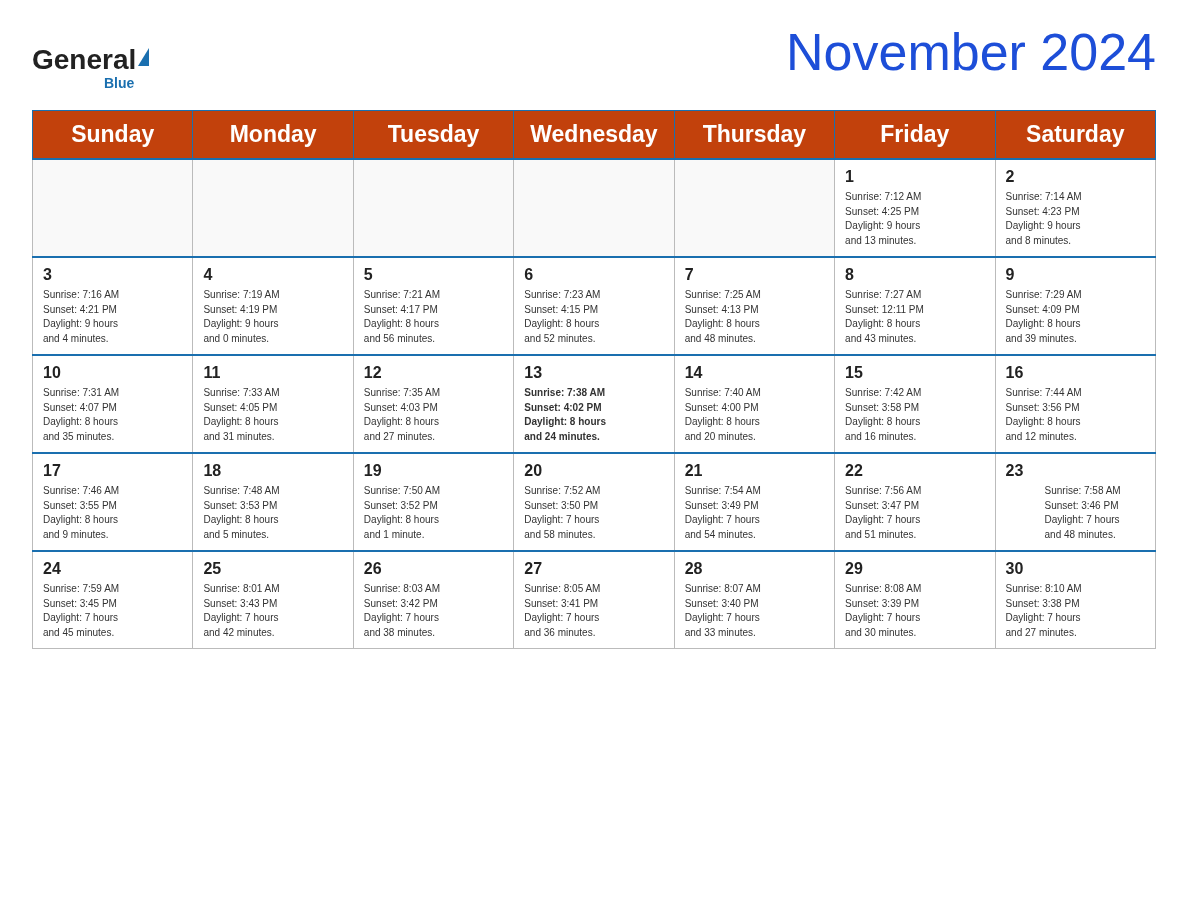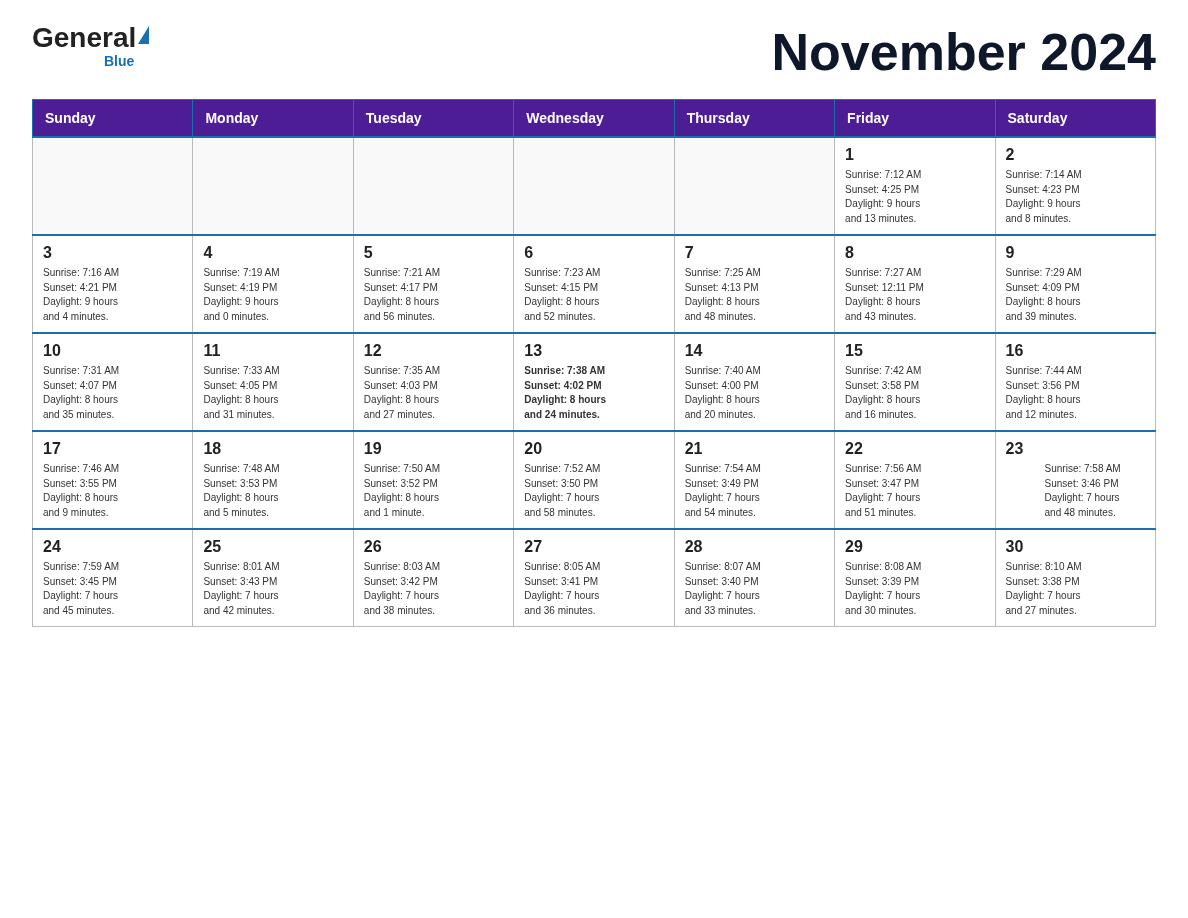--- a/index.html
+++ b/index.html
@@ -48,42 +48,42 @@
       margin-left: 2px;
       vertical-align: middle;
       position: relative;
       top: -3px;
     }
     .title-block {
       text-align: right;
     }
     .title-block h1 {
       font-size: 52px;
-      font-weight: bold;
-      color: #0f172a;
+      font-weight: normal;
+      color: #1d4ed8;
       line-height: 1.1;
     }
     .title-block h2 {
       font-size: 22px;
       font-weight: normal;
       color: #444;
       margin-top: 4px;
     }
     .calendar {
       width: 100%;
       border-collapse: collapse;
       border: 1.5px solid #aaa;
     }
     .calendar th {
-      background: #4c1d95;
+      background: #c2410c;
       color: #fff;
-      font-size: 14px;
+      font-size: 23px;
       font-weight: bold;
       padding: 10px 12px;
-      text-align: left;
+      text-align: center;
       border: 1px solid #1a6faf;
     }
     .calendar td {
       vertical-align: top;
       border: 1px solid #bbb;
       padding: 8px 10px;
       width: 14.28%;
       min-height: 100px;
       font-size: 13px;
       color: #333;
@@ -106,21 +106,21 @@
     .empty-cell {
       background: #f9f9f9;
     }
   </style>
 </head>
 <body>
 
 <div class="page">
   <div class="header">
     <div class="logo">
-      <div style="display:flex;align-items:center;">
+      <div style="display:flex;align-items:center;margin-top:22px;">
         <span class="logo-general">General</span>
         <span class="logo-triangle"></span>
       </div>
       <div style="margin-left:36px;">
         <span class="logo-blue">Blue</span>
       </div>
     </div>
     <div class="title-block">
       <h1>November 2024</h1>
     </div>

